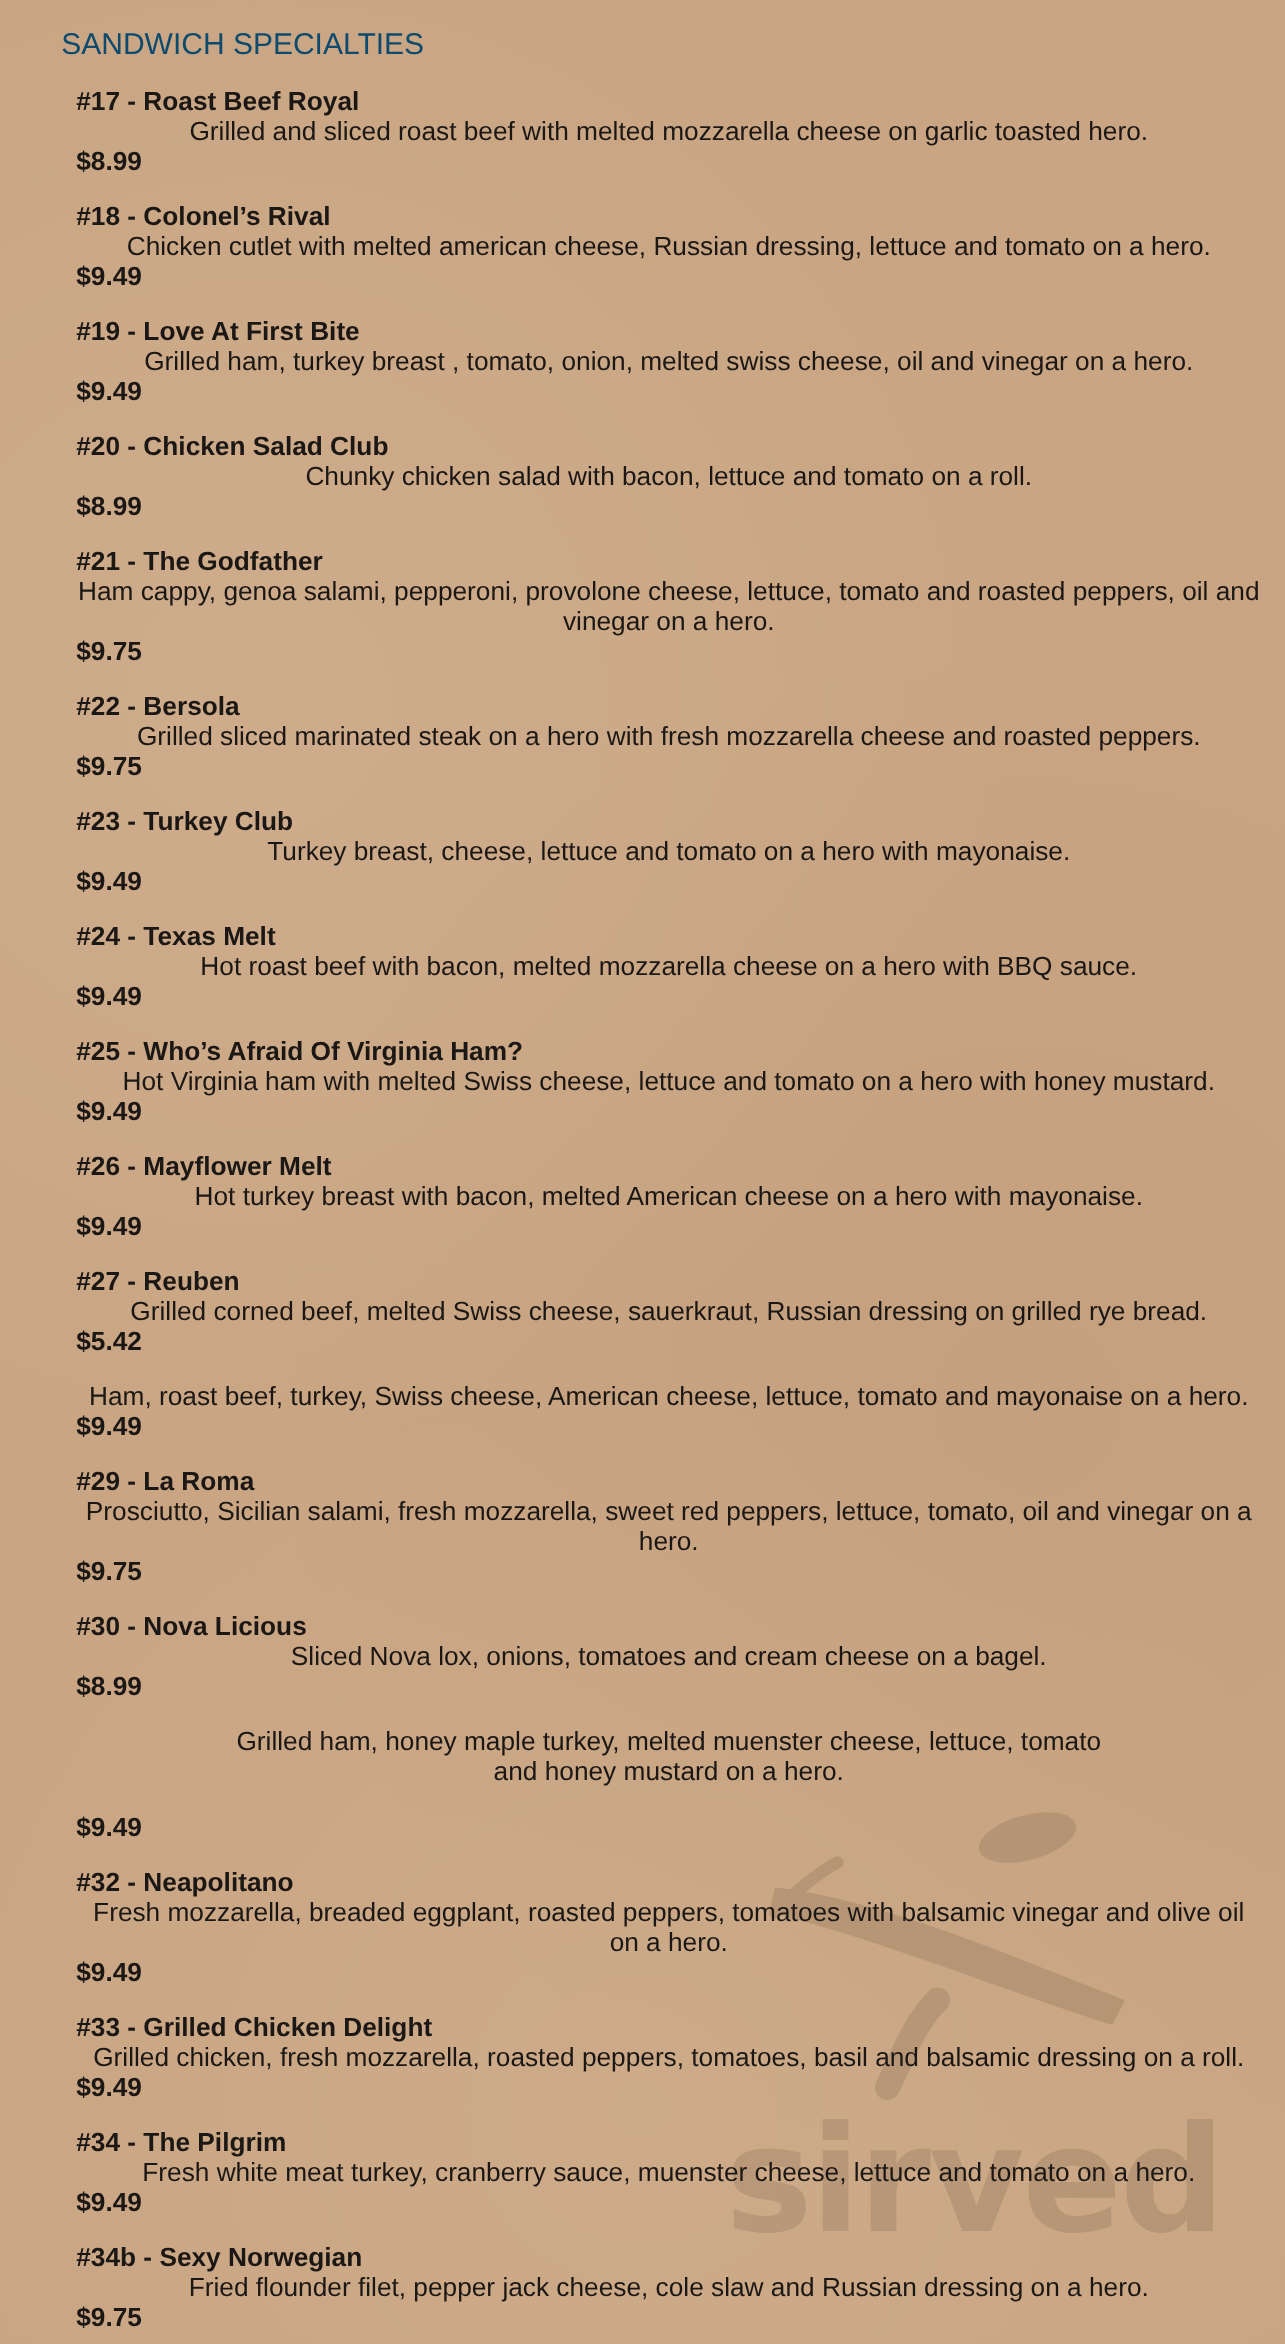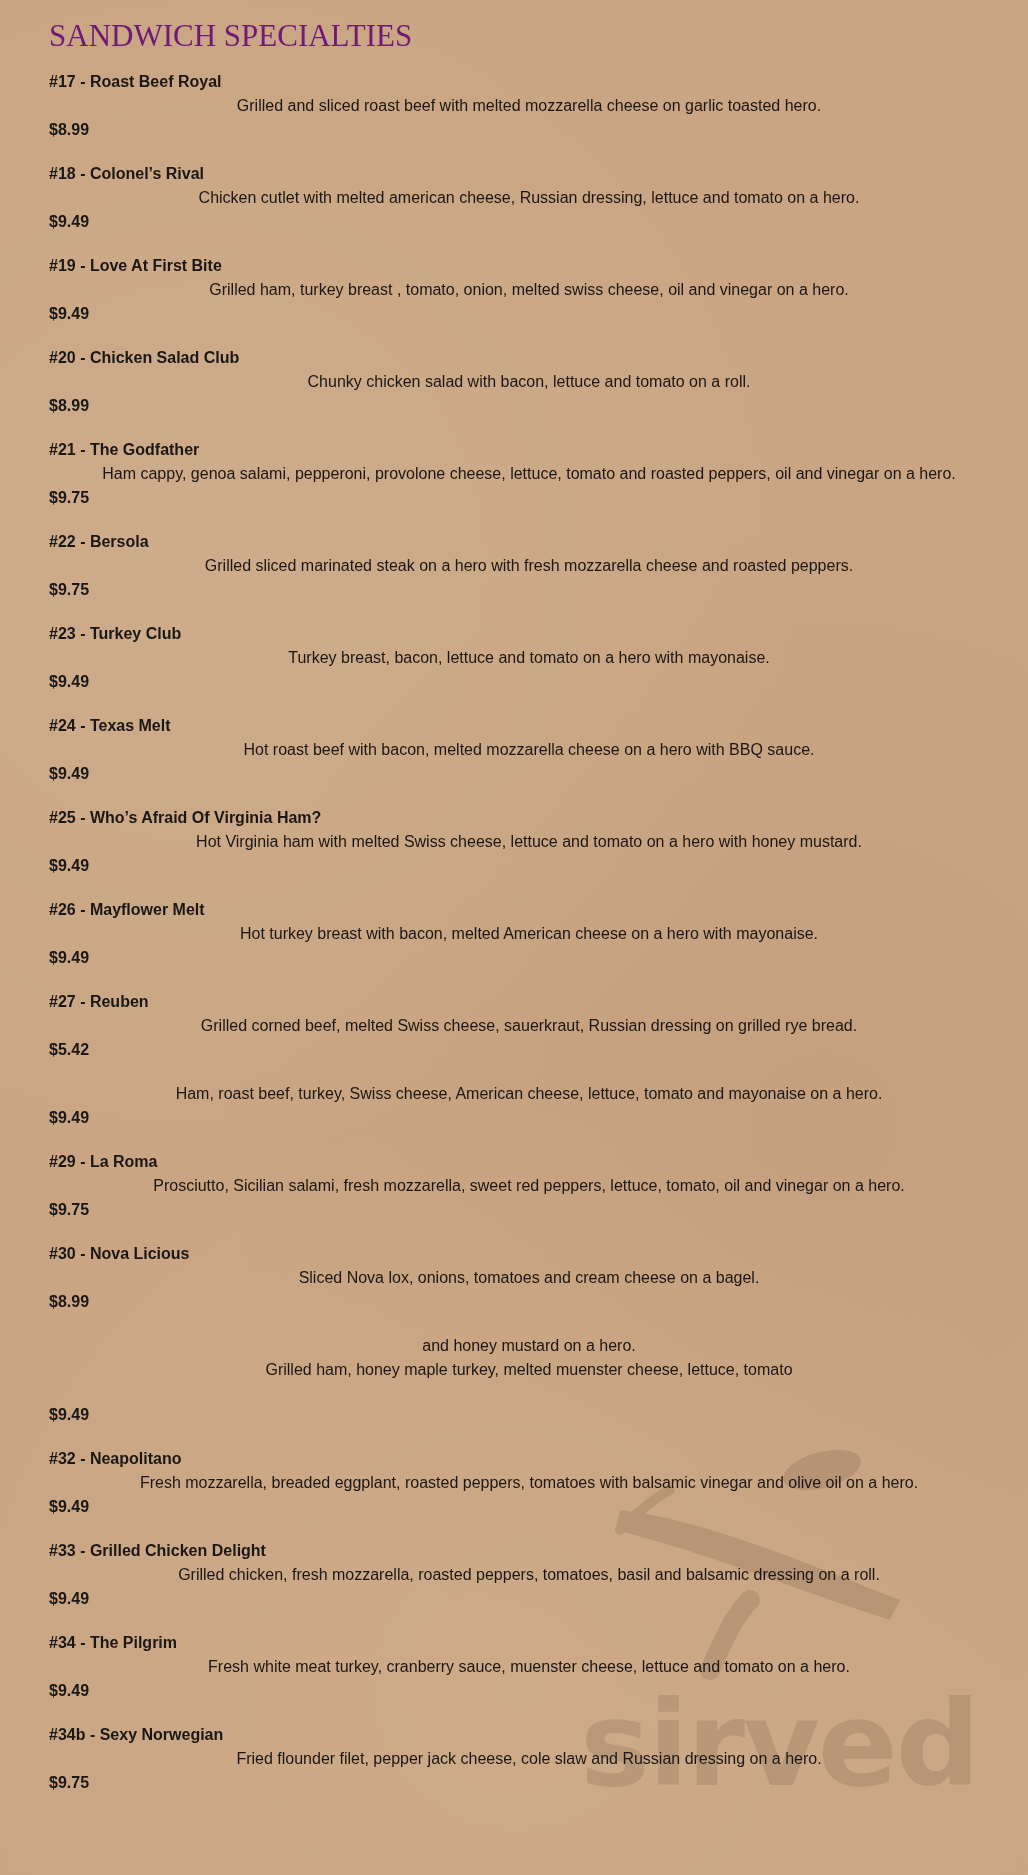--- a/index.html
+++ b/index.html
@@ -29,34 +29,35 @@
       opacity: 0.13;
     }
     .menu {
       position: absolute;
       left: 49px;
       top: 0;
       width: 960px;
     }
     .section-title {
       margin: 22px 0 0 0;
-      font-family: Liberation Serif, serif;
+      font-family: Liberation Sans, sans-serif;
       font-weight: normal;
-      font-size: 31px;
+      font-size: 24px;
       line-height: 28px;
-      color: #701a75;
+      color: #0c4a6e;
       letter-spacing: 0;
     }
     .items {
       margin-top: 20px;
     }
     .item {
       margin-bottom: 20px;
-      font-size: 16px;
+      font-size: 21px;
       line-height: 24px;
+      margin-left: 12px;
     }
     .item-name {
       font-weight: bold;
       display: block;
     }
     .item-desc {
       display: block;
       text-align: center;
     }
     .item-desc .line {
@@ -124,21 +125,21 @@
       <div class="item">
         <span class="item-name">#22 - Bersola</span>
         <span class="item-desc">
           <span class="line">Grilled sliced marinated steak on a hero with fresh mozzarella cheese and roasted peppers.</span>
         </span>
         <span class="item-price">$9.75</span>
       </div>
       <div class="item">
         <span class="item-name">#23 - Turkey Club</span>
         <span class="item-desc">
-          <span class="line">Turkey breast, bacon, lettuce and tomato on a hero with mayonaise.</span>
+          <span class="line">Turkey breast, cheese, lettuce and tomato on a hero with mayonaise.</span>
         </span>
         <span class="item-price">$9.49</span>
       </div>
       <div class="item">
         <span class="item-name">#24 - Texas Melt</span>
         <span class="item-desc">
           <span class="line">Hot roast beef with bacon, melted mozzarella cheese on a hero with BBQ sauce.</span>
         </span>
         <span class="item-price">$9.49</span>
       </div>
@@ -178,22 +179,22 @@
       </div>
       <div class="item">
         <span class="item-name">#30 - Nova Licious</span>
         <span class="item-desc">
           <span class="line">Sliced Nova lox, onions, tomatoes and cream cheese on a bagel.</span>
         </span>
         <span class="item-price">$8.99</span>
       </div>
       <div class="item">
         <span class="item-desc has-spacer">
+          <span class="line">Grilled ham, honey maple turkey, melted muenster cheese, lettuce, tomato</span>
           <span class="line">and honey mustard on a hero.</span>
-          <span class="line">Grilled ham, honey maple turkey, melted muenster cheese, lettuce, tomato</span>
         </span>
         <span class="item-price">$9.49</span>
       </div>
       <div class="item">
         <span class="item-name">#32 - Neapolitano</span>
         <span class="item-desc">
           <span class="line">Fresh mozzarella, breaded eggplant, roasted peppers, tomatoes with balsamic vinegar and olive oil on a hero.</span>
         </span>
         <span class="item-price">$9.49</span>
       </div>

